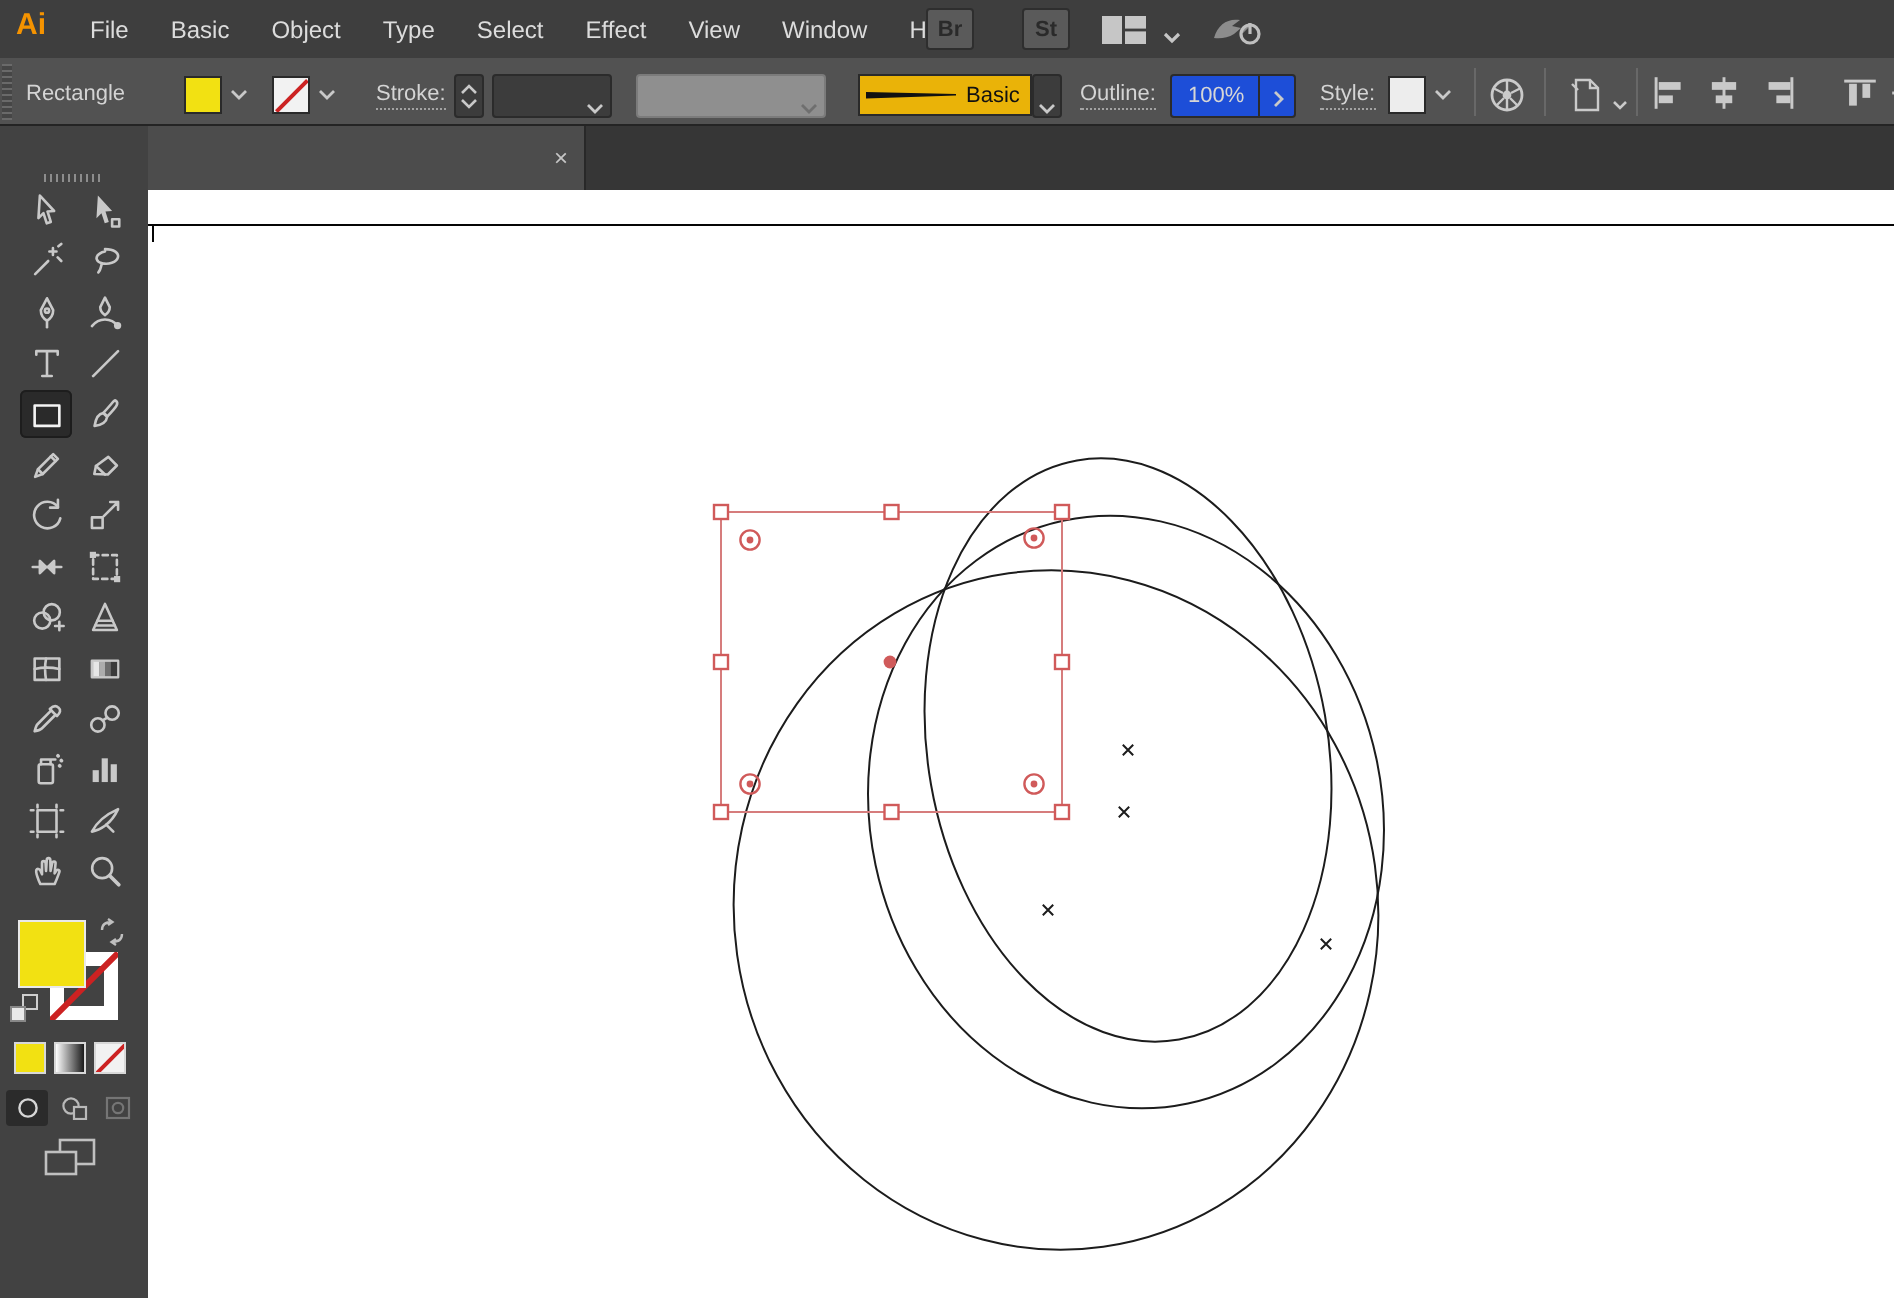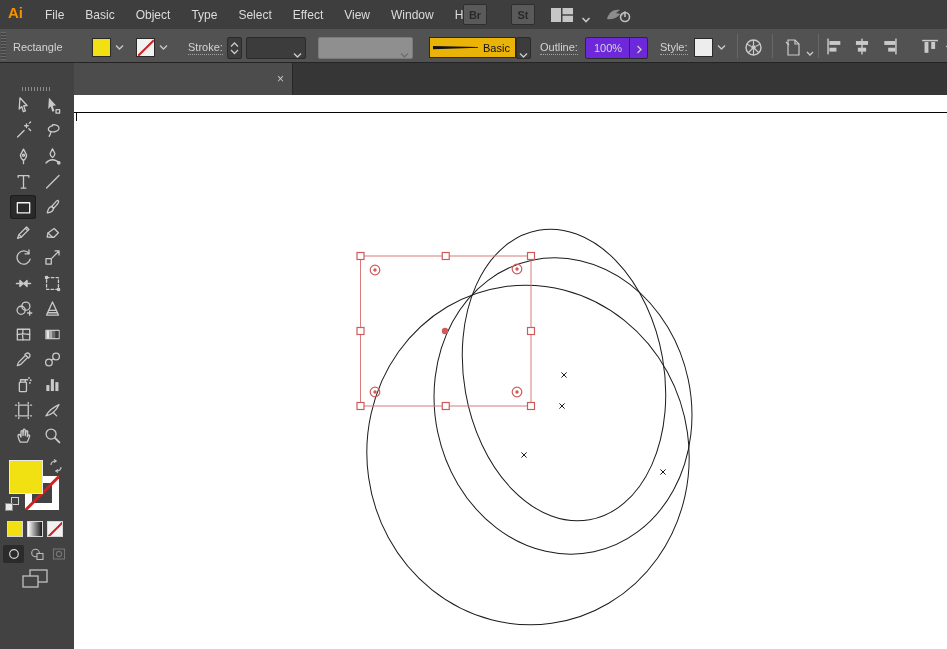--- a/index.html
+++ b/index.html
@@ -33,21 +33,21 @@
   .dd { position:absolute; top:8px; height:22px; background:#3C3C3C; border:1px solid #2B2B2B;
     border-radius:2px; }
   .dd .chev { position:absolute; right:3px; top:7px; }
   .dd.disabled { background:#8F8F8F; border-color:#7B7B7B; }
   #stepper { position:absolute; left:227px; top:8px; width:15px; height:22px; background:#3C3C3C;
     border:1px solid #2B2B2B; border-radius:2px; display:flex; flex-direction:column;
     align-items:center; justify-content:center; gap:1px; }
   #brush-box { position:absolute; left:429px; top:8px; width:87px; height:21px; background:#eab308;
     border:1px solid #2a2a2a; }
   #brush-name { position:absolute; left:53px; top:4px; font-size:11px; color:#111; }
-  #opacity-box { position:absolute; left:585px; top:8px; width:63px; height:22px; background:#6d28d9;
+  #opacity-box { position:absolute; left:585px; top:8px; width:63px; height:22px; background:#1d4ed8;
     border:1px solid #2B2B2B; border-radius:2px; color:#D6D6D6; font-size:11px; }
   #opacity-value { position:absolute; left:8px; top:4px; }
   #opacity-box .divider { position:absolute; right:17px; top:0; width:1px; height:20px; background:#2B2B2B; }
   .vsep { position:absolute; top:5px; width:1px; height:24px; background:#3E3E3E;
     border-right:1px solid #686868; }
   .cb-icon { position:absolute; top:9px; }
 
   
   #tabbar { position:absolute; left:0; top:63px; width:947px; height:32px; background:#363636; }
   #collapse-btn { position:absolute; left:6px; top:4px; color:#B9B9B9; font-size:12px; }

